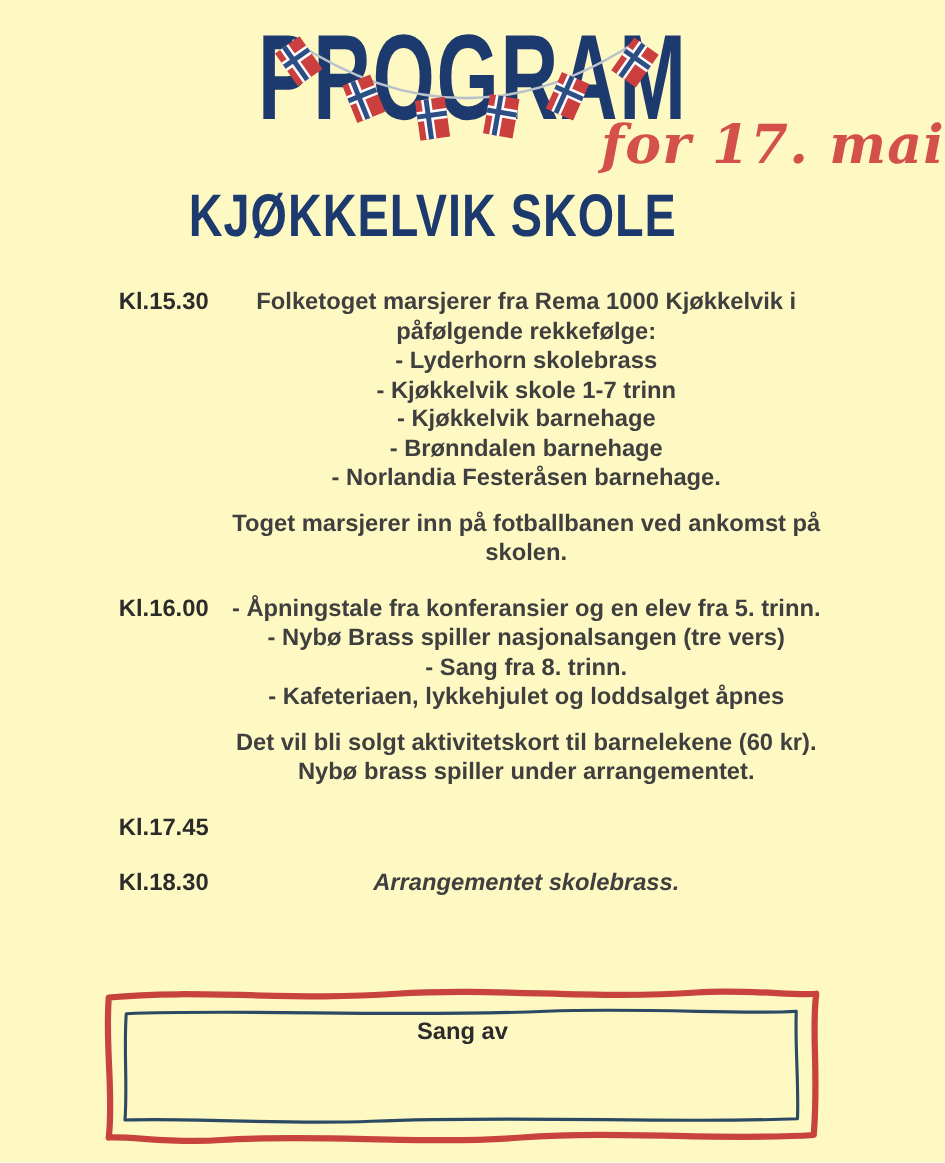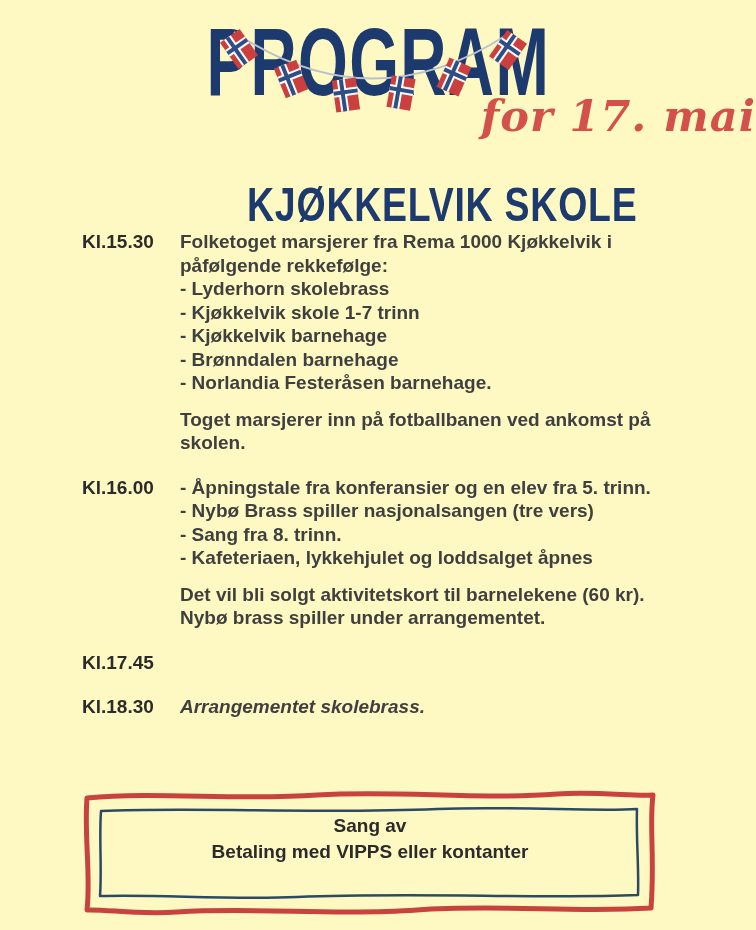--- a/index.html
+++ b/index.html
@@ -23,30 +23,30 @@
     position:absolute; top:24px; left:198px; width:360px; height:112px; z-index:2;
   }
   .subtitle {
     position:absolute; top:88px; left:0; width:756px; height:56px;
     line-height:56px; text-align:right;
     font-family:"DejaVu Serif", serif; font-style:italic; font-weight:bold;
     font-size:43px; color:#d4514b; letter-spacing:1px; z-index:3;
   }
   .school {
     position:absolute; top:148px; left:0; width:692px; height:52px;
-    line-height:52px; text-align:right; z-index:1;margin-top:31px;
+    line-height:52px; text-align:center; z-index:1;
   }
   .school-text {
     display:inline-block; font-size:48px; font-weight:bold; color:#1d3a6e;
     letter-spacing:1px; transform:scaleX(0.78); transform-origin:50% 50%;
   }
 
   
   .schedule { position:absolute; top:230px; left:82px; width:580px; }
-  .entry { display:flex; margin-bottom:21px; }
+  .entry { display:flex; margin-bottom:21px;text-align:center; }
   .time {
     flex:none; width:98px; font-weight:bold; color:#2b2b2b;
     font-size:19px; line-height:23.5px;
   }
   .content { flex:1;font-weight:bold; }
   .block {
     white-space:pre-line; font-size:19px; line-height:23.5px; color:#3f3f3f;
   }
   .block + .block { margin-top:13px; }
   .italic .block { font-style:italic; }
@@ -141,17 +141,16 @@
                C 572,40 578,70 574,122
                C 500,127 420,118 340,124 C 260,130 180,121 100,126 C 60,129 30,123 10,124
                C 14,90 7,50 10,12 Z" fill="none" stroke="#c8423e" stroke-width="5" stroke-linejoin="round"></path>
       <path d="M24,25 C 120,21 240,28 360,23 C 440,20 520,26 560,23
                C 559,52 562,80 561,109
                C 460,113 340,106 220,111 C 150,114 80,108 23,110
                C 25,82 22,53 24,25 Z" fill="none" stroke="#2c4a63" stroke-width="2.5" stroke-linejoin="round"></path>
     </svg>
     <div class="box-text">
       <div class="box-title">Sang av</div>
-      <div class="box-payment">Betaling med VIPPS eller kontanter</div>
     </div>
   </div>
 
 </div>
 
 </body></html>

